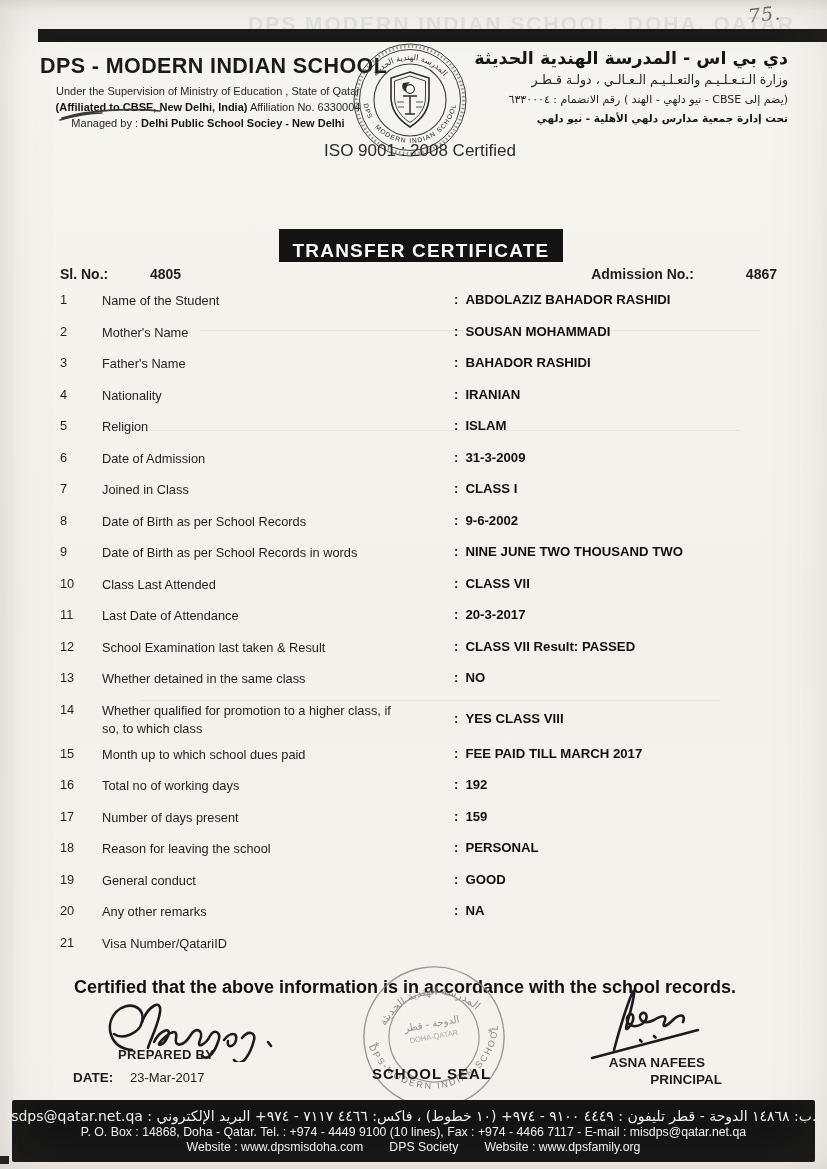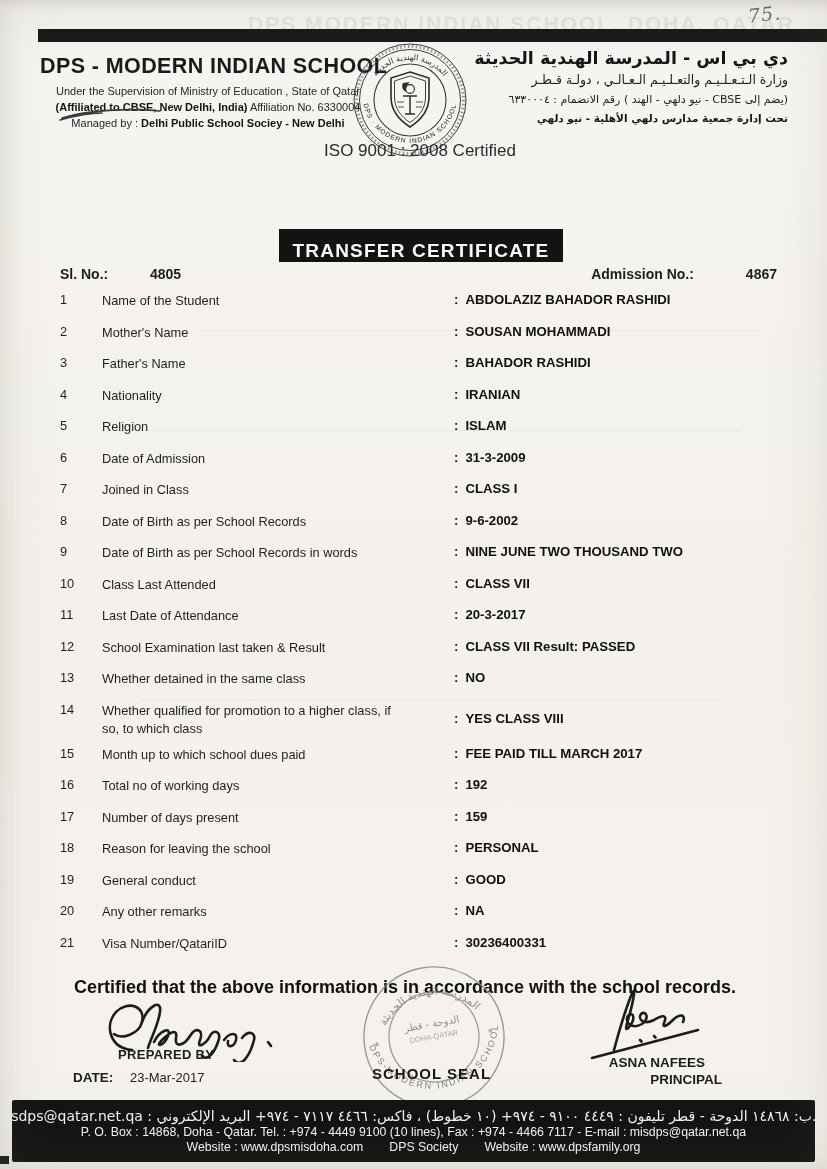--- a/index.html
+++ b/index.html
@@ -253,21 +253,20 @@
 
   <div class="row">
     <div class="num">20</div>
     <div class="label">Any other remarks</div>
     <div class="value"><span class="colon">:</span><span class="val">NA</span></div>
   </div>
 
   <div class="row">
     <div class="num">21</div>
     <div class="label">Visa Number/QatariID</div>
-    <div class="value"><span class="colon">:</span><span class="val">30236400331</span></div>
   </div>
 </div>
 
 <div class="abs certified">Certified that the above information is in accordance with the school records.</div>
 
 <svg class="abs sig-prepared" width="180" height="64" viewBox="0 0 180 64">
   <g stroke="#1c1c1c" stroke-width="2.6" fill="none" stroke-linecap="round">
     <path d="M30,52 C8,50 2,28 14,14 C26,2 44,8 40,24 C37,36 20,42 12,36"></path>
     <path d="M40,24 C46,8 60,0 58,14 C56,28 48,42 46,50"></path>
     <path d="M52,44 C58,32 70,28 66,38 C62,48 52,50 60,42 C68,34 76,30 74,40 C72,50 82,48 88,38 C94,28 102,32 98,42 C94,52 104,46 108,38 C112,30 120,34 116,44 C113,53 106,64 100,58"></path>

